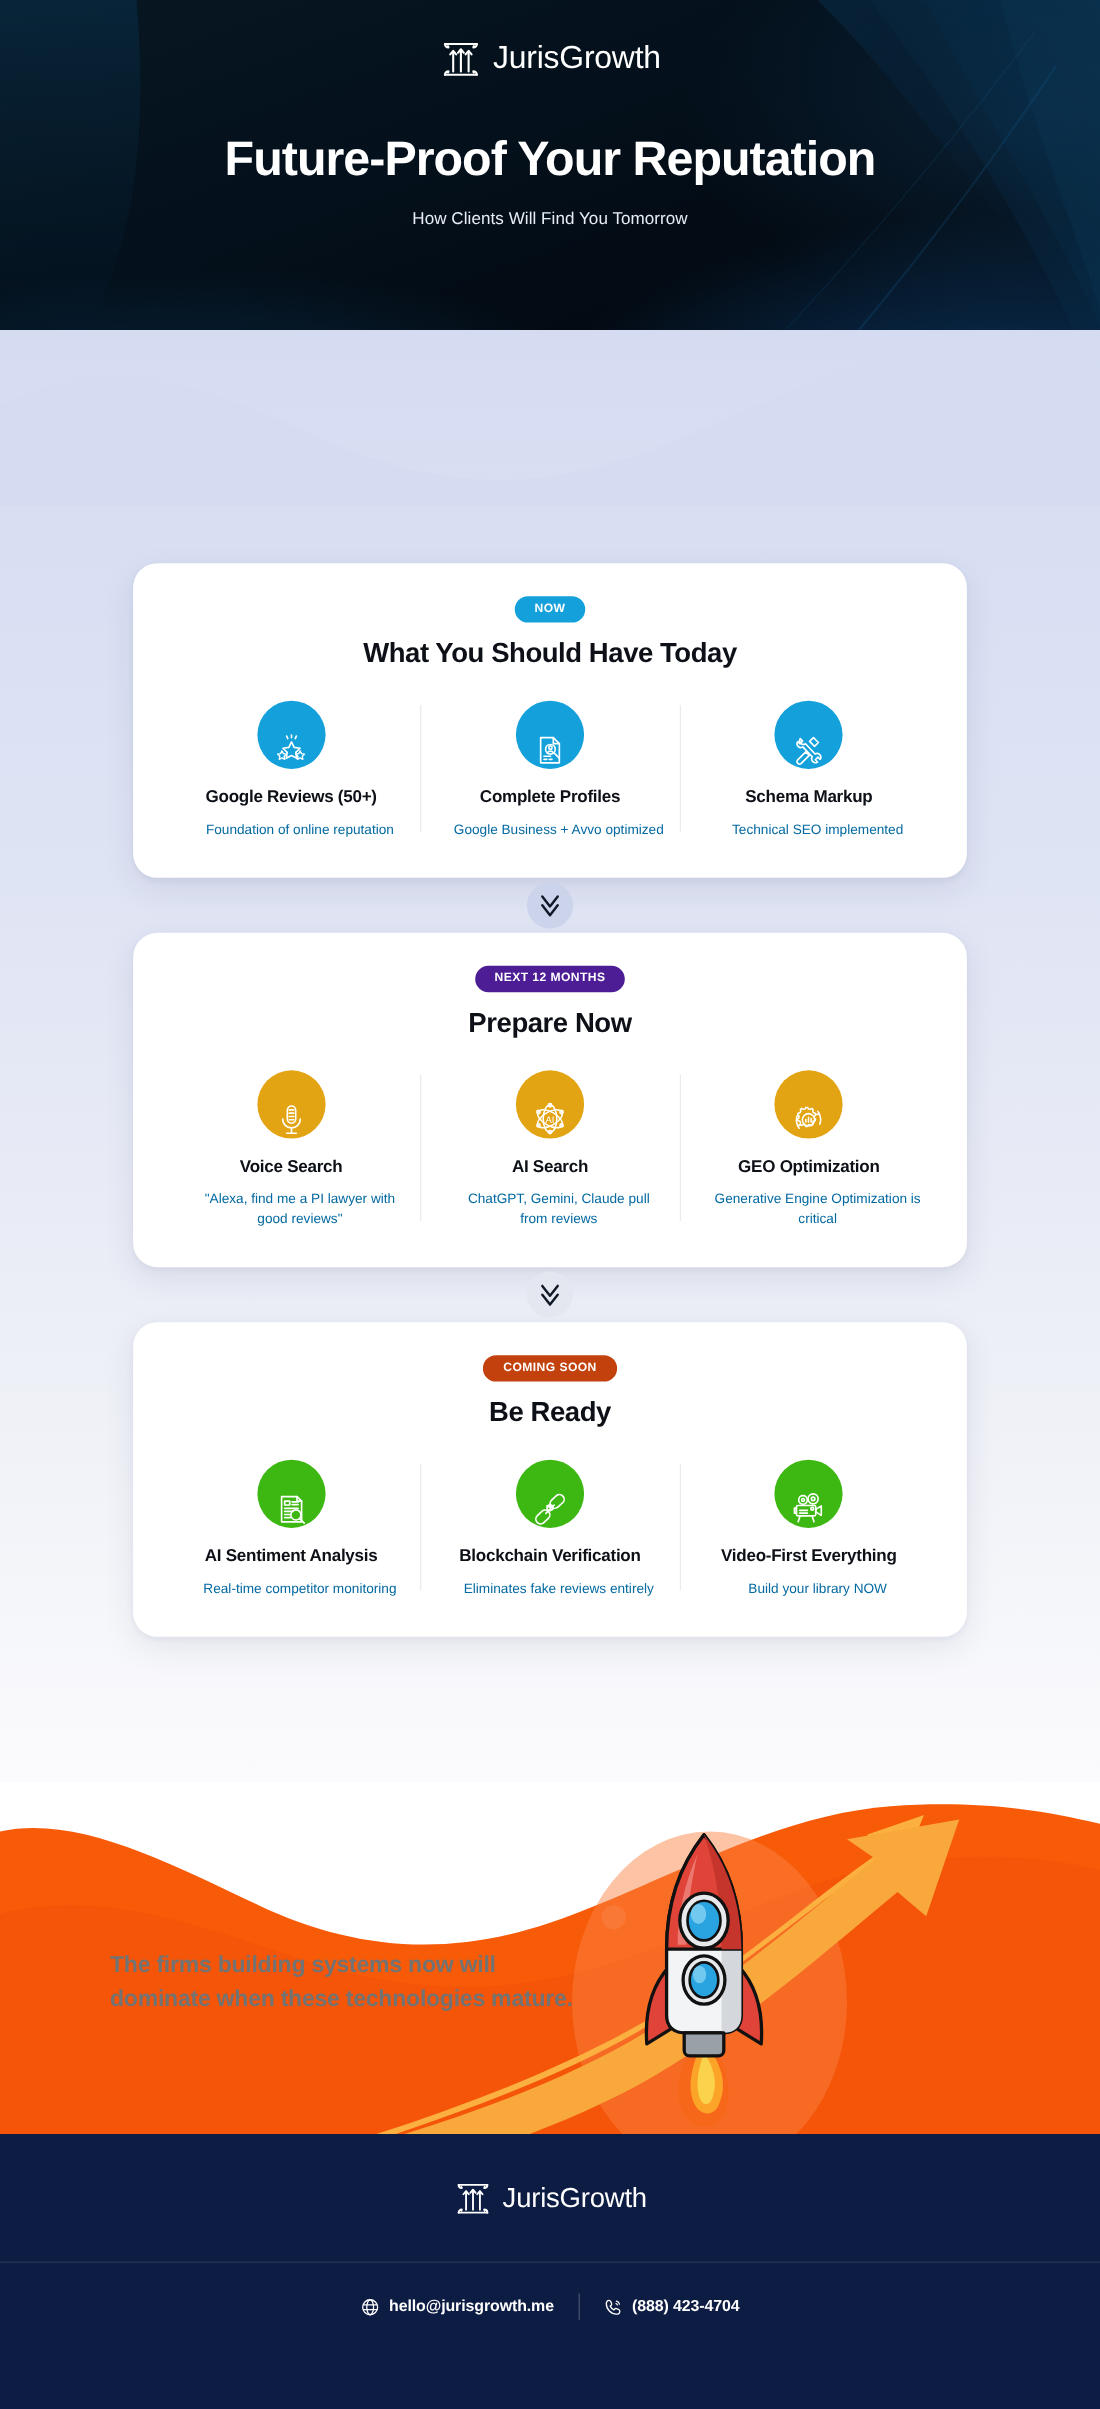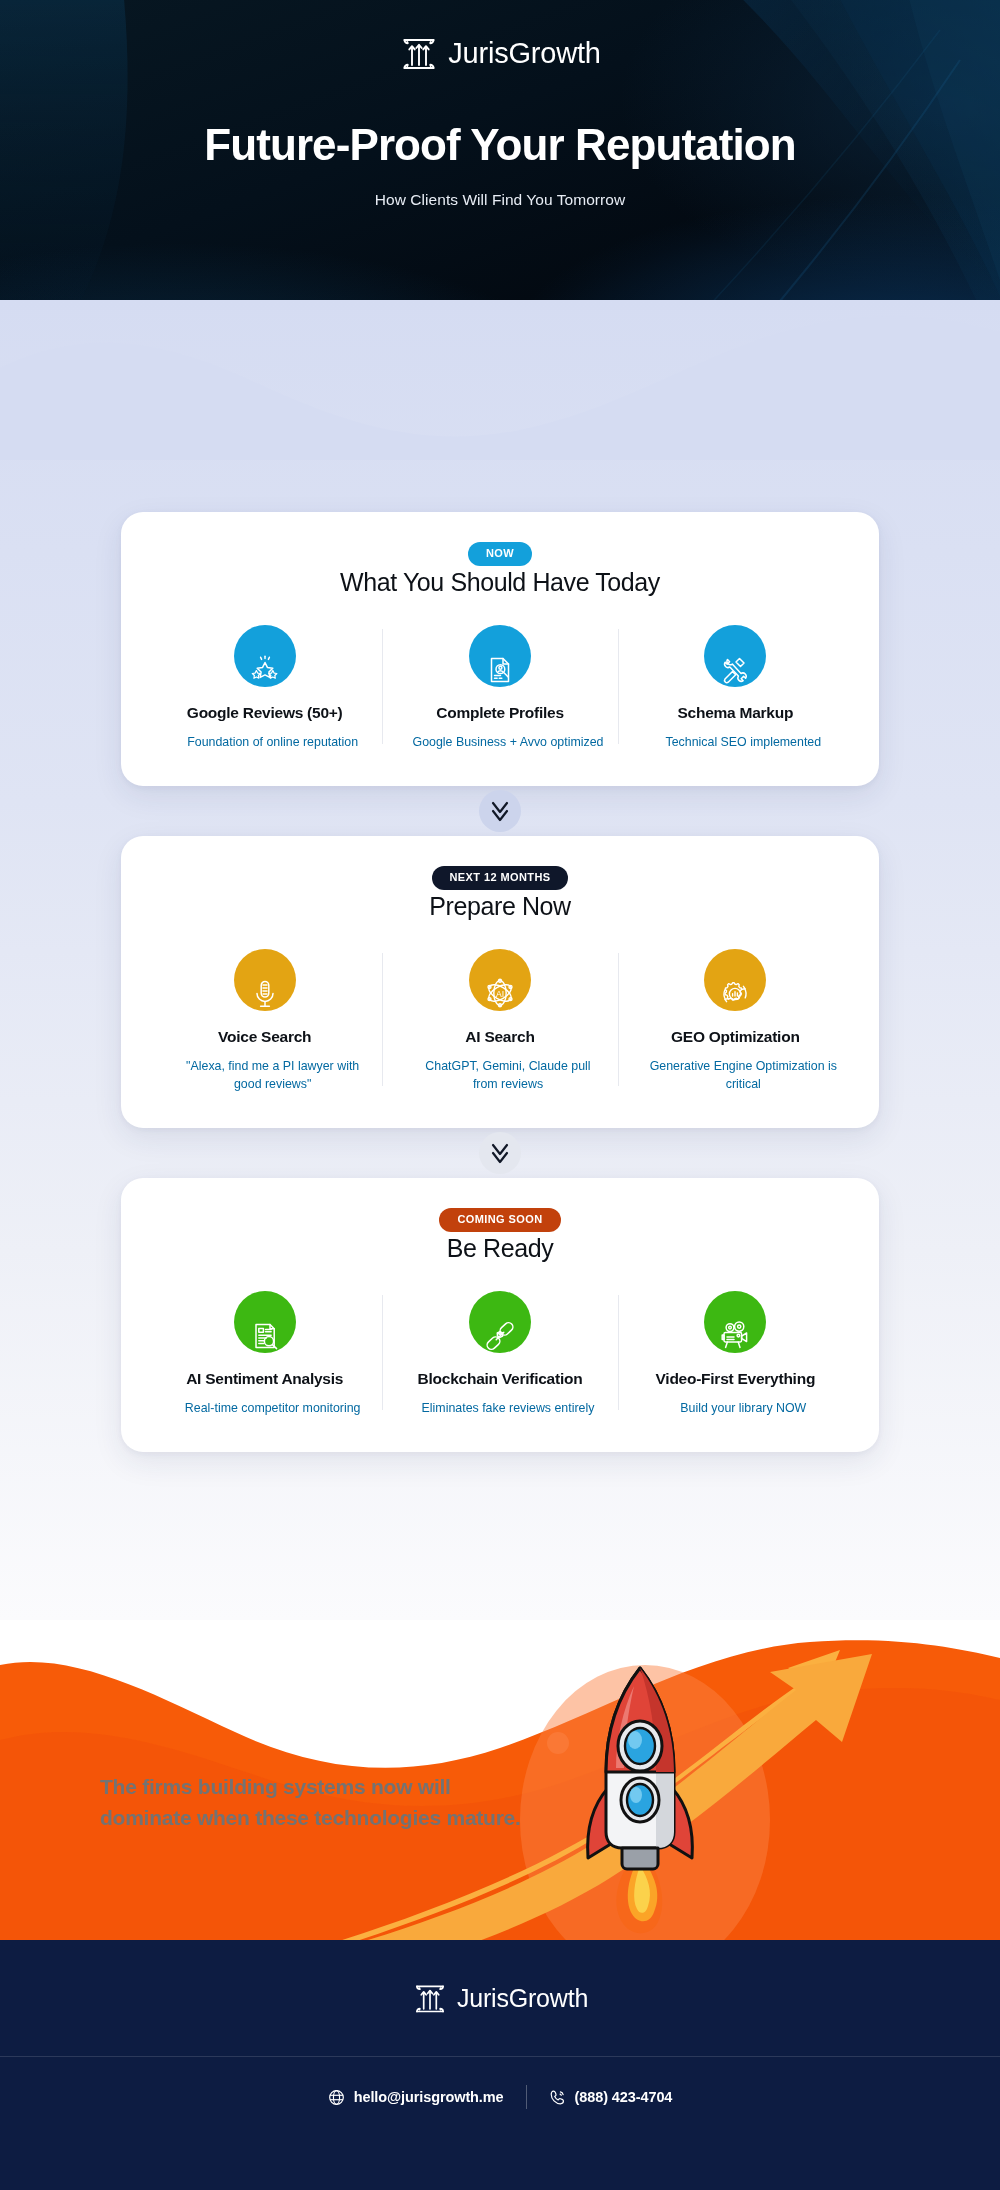--- a/index.html
+++ b/index.html
@@ -125,29 +125,29 @@
     display: inline-block;
     padding: 6px 18px 7px;
     border-radius: 30px;
     color: #ffffff;
     font-size: 11px;
     font-weight: 700;
     letter-spacing: 0.4px;
     line-height: 1;
   }
   .badge.now  { background: #13A0DB; }
-  .badge.next { background: #0f172a; }
+  .badge.next { background: #4c1d95; }
   .badge.soon { background: #c2410c; }
 
   .card-title {
     text-align: center;
-    margin-top: 2px;
+    margin-top: 14px;
     color: #0d1117;
     font-size: 25px;
-    font-weight: 400;
+    font-weight: 700;
     letter-spacing: -0.4px;
   }
 
   .cols {
     display: flex;
     margin-top: 28px;
   }
   .col {
     flex: 1 1 0;
     text-align: center;

